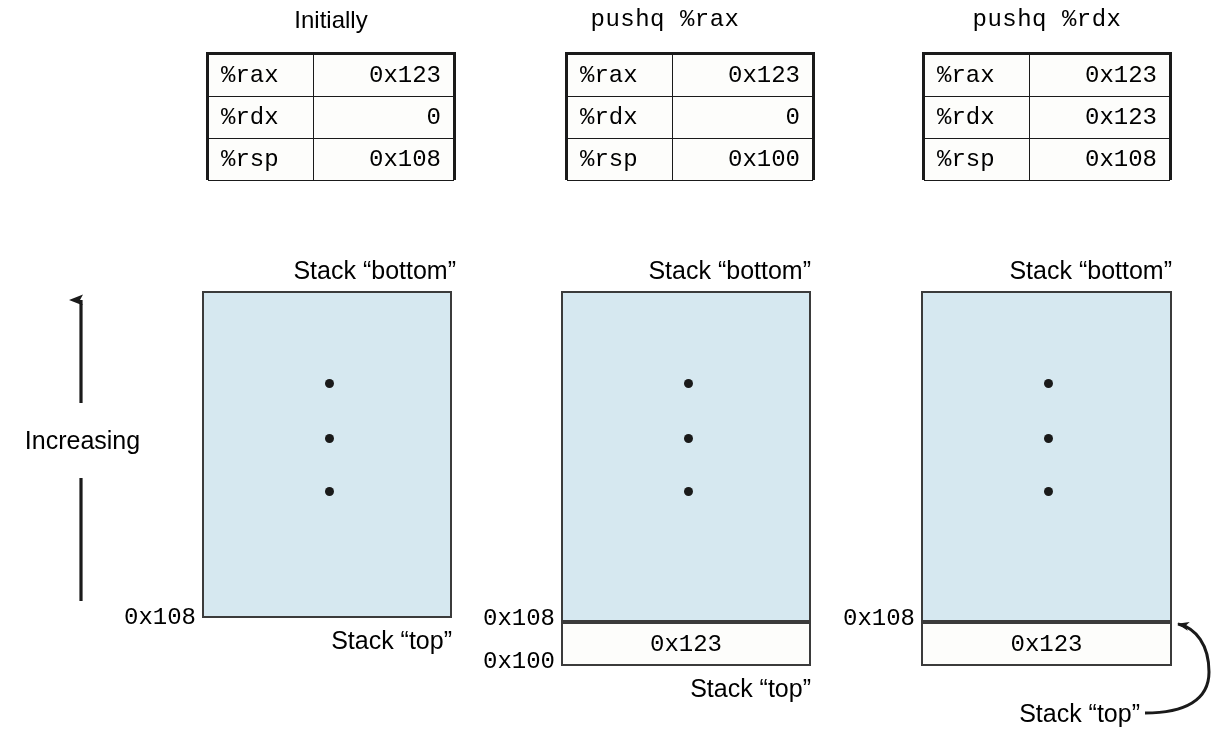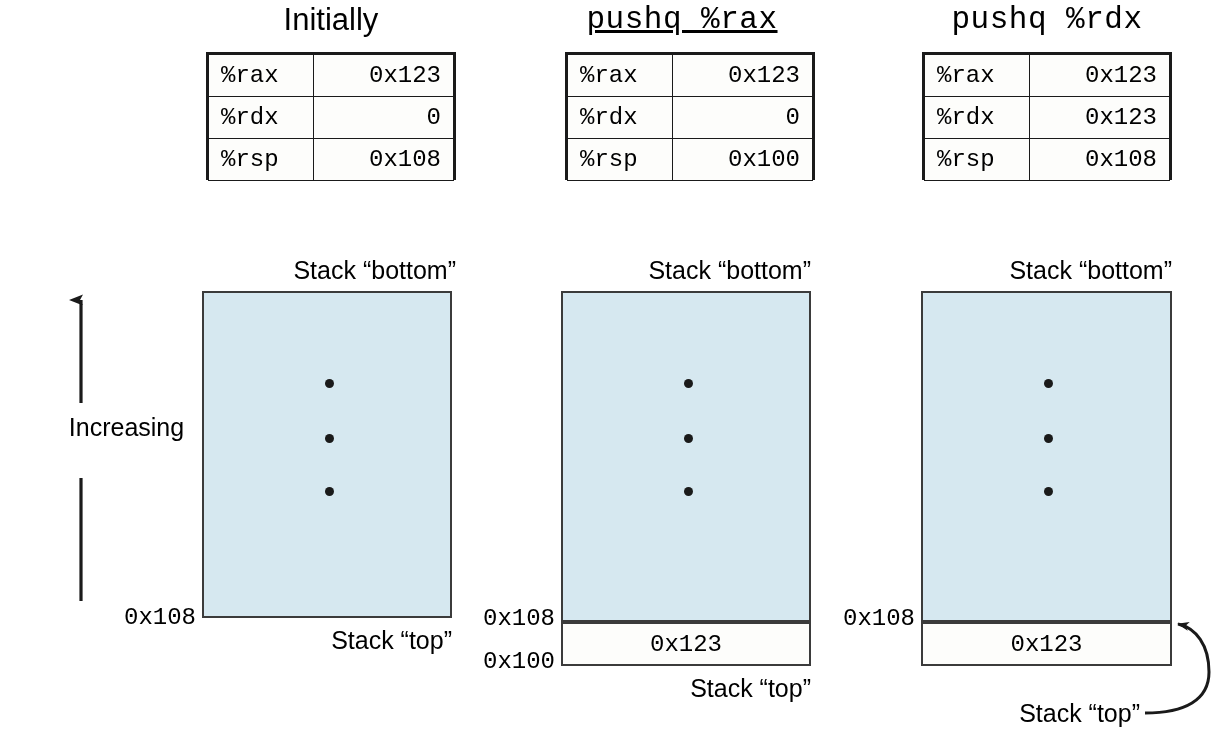--- a/index.html
+++ b/index.html
@@ -13,21 +13,21 @@
     position: relative;
     overflow: hidden;
     font-family: "Liberation Sans", sans-serif;
     color: #000000;
   }
 
   
   .col-title {
     position: absolute;
     text-align: center;
-    font-size: 31px;
+    font-size: 24px;
     line-height: 30px;
     white-space: nowrap;
   }
   .col-title.sans { font-family: "Liberation Sans", sans-serif; }
   .col-title.mono {
     font-family: "Liberation Mono", "DejaVu Sans Mono", monospace;
     letter-spacing: 0.5px;
   }
 
   
@@ -150,21 +150,21 @@
 <div class="stack-box" style="left:202px; top:291px; width:250px; height:327px;">
   <div class="dot" style="left:121px; top:86px;"></div>
   <div class="dot" style="left:121px; top:141px;"></div>
   <div class="dot" style="left:121px; top:194px;"></div>
 </div>
 
 <div class="addr" style="left:96px; top:604px; width:100px;">0x108</div>
 
 <div class="cap" style="left:202px; top:625px; width:250px;">Stack “top”</div>
 
-<div class="col-title mono" style="left:557px; top:5px; width:250px;text-decoration:underline;">pushq %rax</div>
+<div class="col-title mono" style="left:540px; top:5px; width:250px;">pushq %rax</div>
 
 <div class="reg-table" style="left:565px; top:52px; width:250px; height:128px;">
   <table>
     <tbody>
         <tr>
       <td class="reg-name">%rax</td>
       <td class="reg-val">0x123</td>
     </tr>
     <tr>
       <td class="reg-name">%rdx</td>
@@ -221,21 +221,21 @@
   <div class="dot" style="left:121px; top:141px;"></div>
   <div class="dot" style="left:121px; top:194px;"></div>
 </div>
 
 <div class="stack-cell" style="left:921px; top:622px; width:251px; height:44px;">0x123</div>
 
 <div class="addr" style="left:815px; top:605px; width:100px;">0x108</div>
 
 <div class="cap" style="left:1000px; top:698px; width:140px; text-align:right;">Stack “top”</div>
 
-<div class="axis-label" style="left:0px; top:412px; width:165px;margin-left:44px;">
+<div class="axis-label" style="left:0px; top:425px; width:165px;">
   <div>Increasing</div>
 </div>
 
 <svg class="overlay" viewBox="0 0 1216 742" xmlns="http://www.w3.org/2000/svg" aria-hidden="true">
   <defs>
     <marker id="arrowUp" markerWidth="12" markerHeight="14" refX="5" refY="12" orient="auto" markerUnits="userSpaceOnUse">
       <path d="M5,0 L10.5,14 L5,11 L-0.5,14 Z" fill="#1a1a1a"></path>
     </marker>
     <marker id="arrowCurve" markerWidth="14" markerHeight="14" refX="11" refY="5" orient="auto" markerUnits="userSpaceOnUse">
       <path d="M12,5 L0,0.5 L3.2,5 L0,9.5 Z" fill="#1a1a1a"></path>

